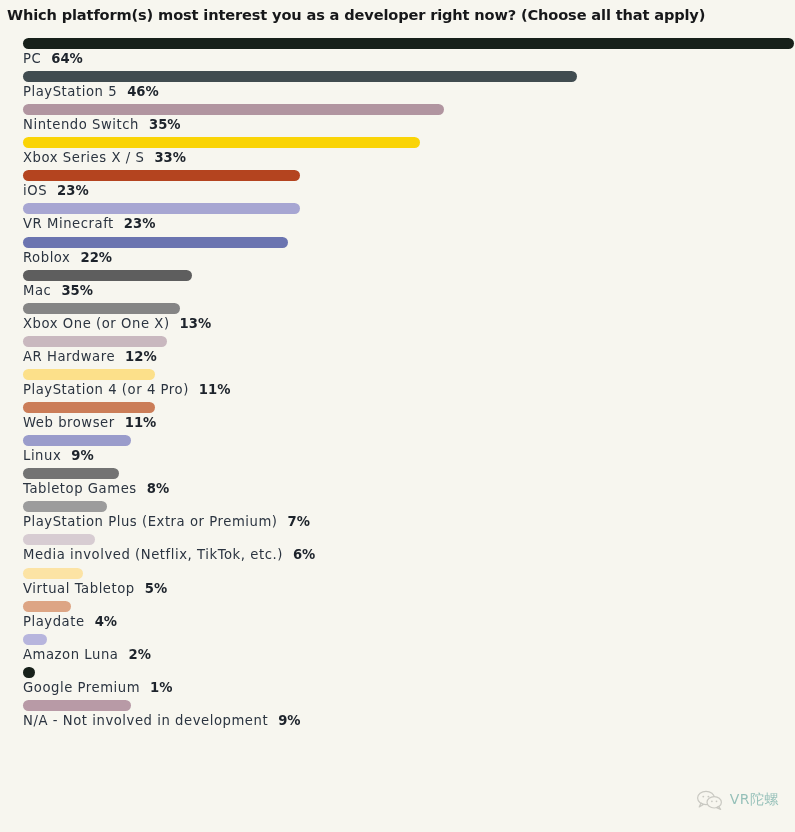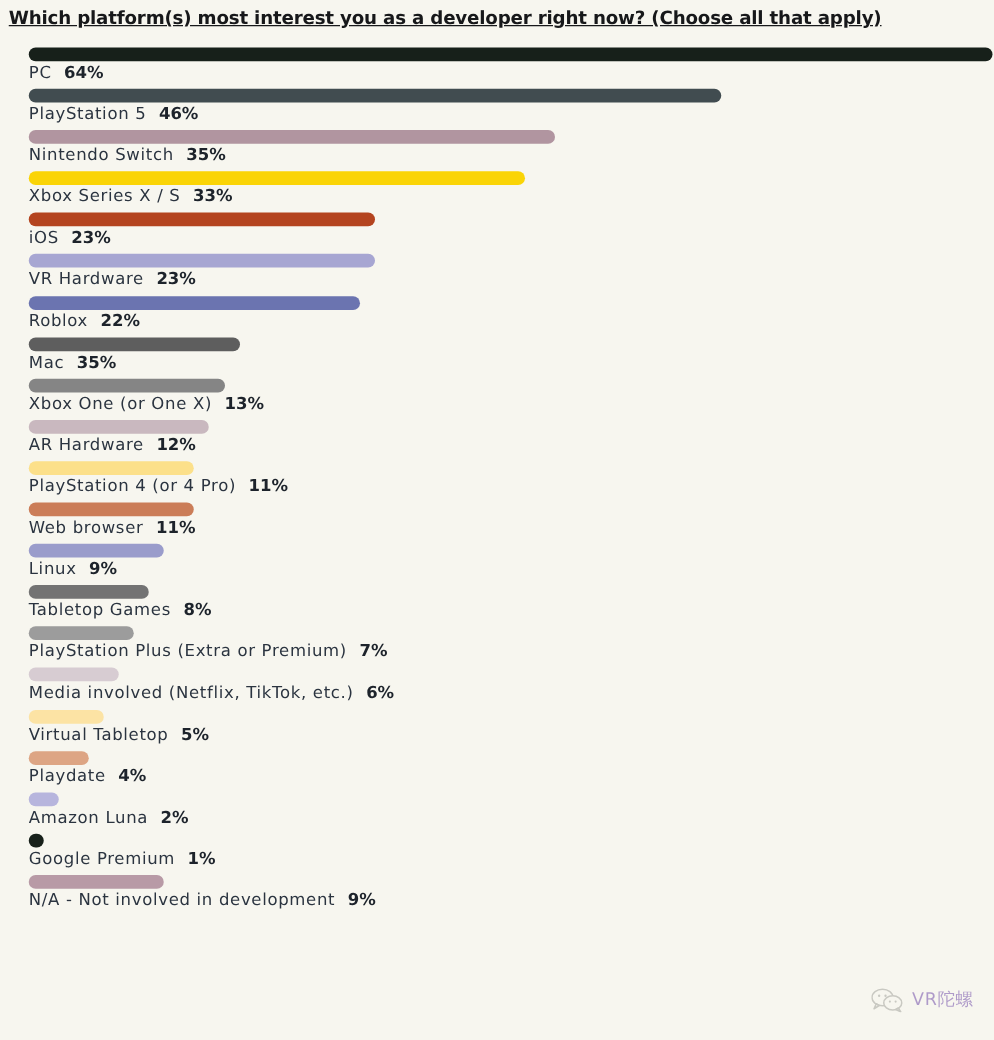--- a/index.html
+++ b/index.html
@@ -30,21 +30,20 @@
     position: absolute;
     left: 7px;
     top: 6px;
     width: 780px;
     font-family: "DejaVu Sans", sans-serif;
     font-size: 14.6px;
     font-weight: bold;
     letter-spacing: -0.15px;
     color: #17181a;
     white-space: nowrap;
-    text-decoration: underline;
   }
 
   
   .plot-area {
     position: absolute;
     left: 0;
     top: 36px;
     width: 795px;
     height: 796px;
     margin-left: 16px;
@@ -105,21 +104,21 @@
   }
   .watermark .wm-icon {
     width: 26px;
     height: 20px;
     position: relative;
     display: block;
   }
   .watermark .wm-text {
     font-family: "DejaVu Sans", sans-serif;
     font-size: 14px;
-    color: #4c1d95;
+    color: #0f766e;
     letter-spacing: 0.5px;
     white-space: nowrap;
   }
 </style>
 </head>
 <body>
 
 <div id="chart-root">
 
   <div class="chart-title">Which platform(s) most interest you as a developer right now? (Choose all that apply)</div>
@@ -152,21 +151,21 @@
       <div class="bar-row">
         <div class="bar-track">
           <div class="bar-fill" style="width: 276.92px; background: rgb(180, 68, 31);"></div>
         </div>
         <div class="row-label"><span class="cat">iOS</span><span class="pct">23%</span></div>
       </div>
       <div class="bar-row">
         <div class="bar-track">
           <div class="bar-fill" style="width: 276.92px; background: rgb(167, 166, 210);"></div>
         </div>
-        <div class="row-label"><span class="cat">VR Hardware</span><span class="pct">23%</span></div>
+        <div class="row-label"><span class="cat">VR Minecraft</span><span class="pct">23%</span></div>
       </div>
       <div class="bar-row">
         <div class="bar-track">
           <div class="bar-fill" style="width: 264.88px; background: rgb(107, 116, 176);"></div>
         </div>
         <div class="row-label"><span class="cat">Roblox</span><span class="pct">22%</span></div>
       </div>
       <div class="bar-row">
         <div class="bar-track">
           <div class="bar-fill" style="width: 168.56px; background: rgb(94, 94, 94);"></div>

